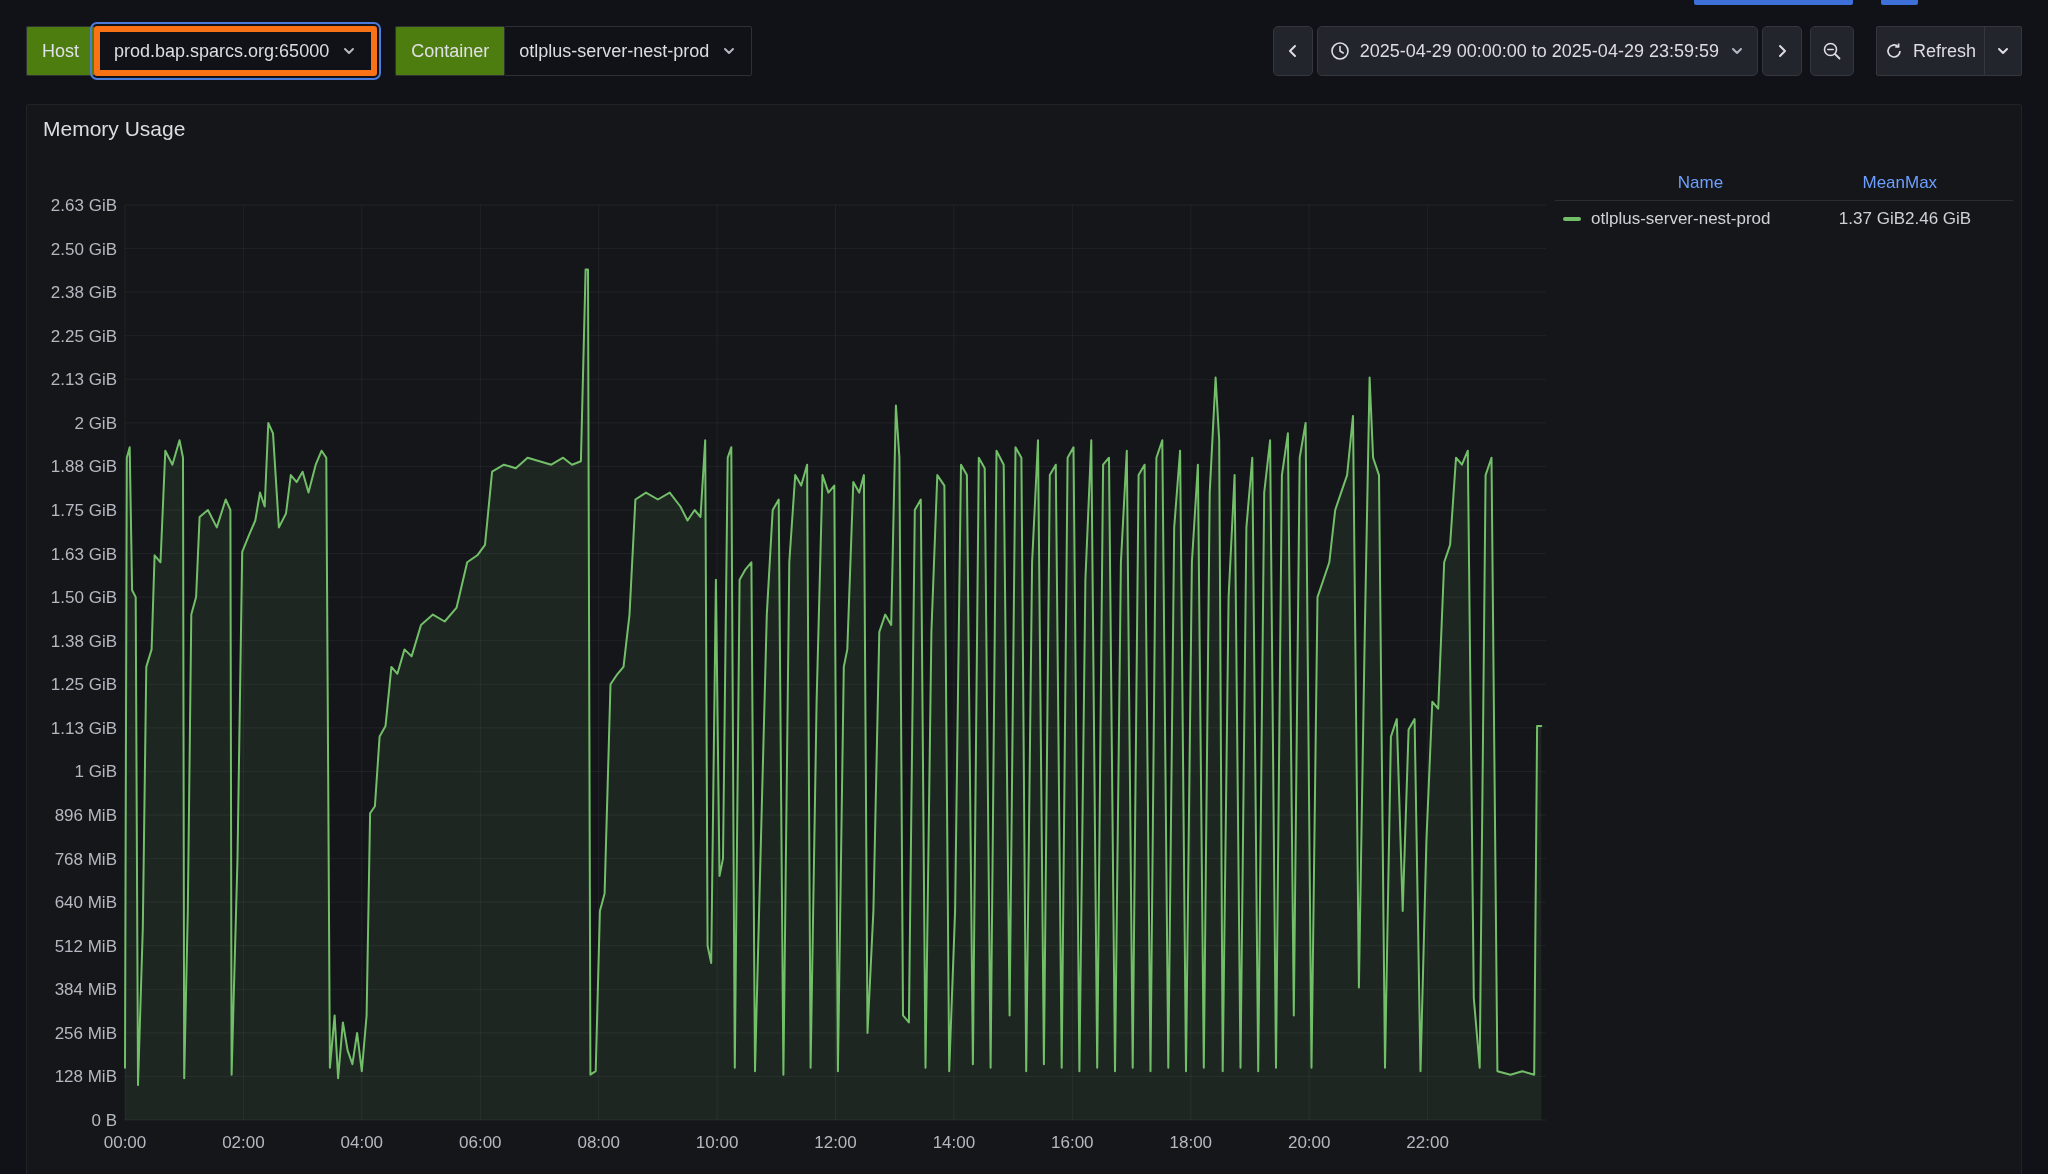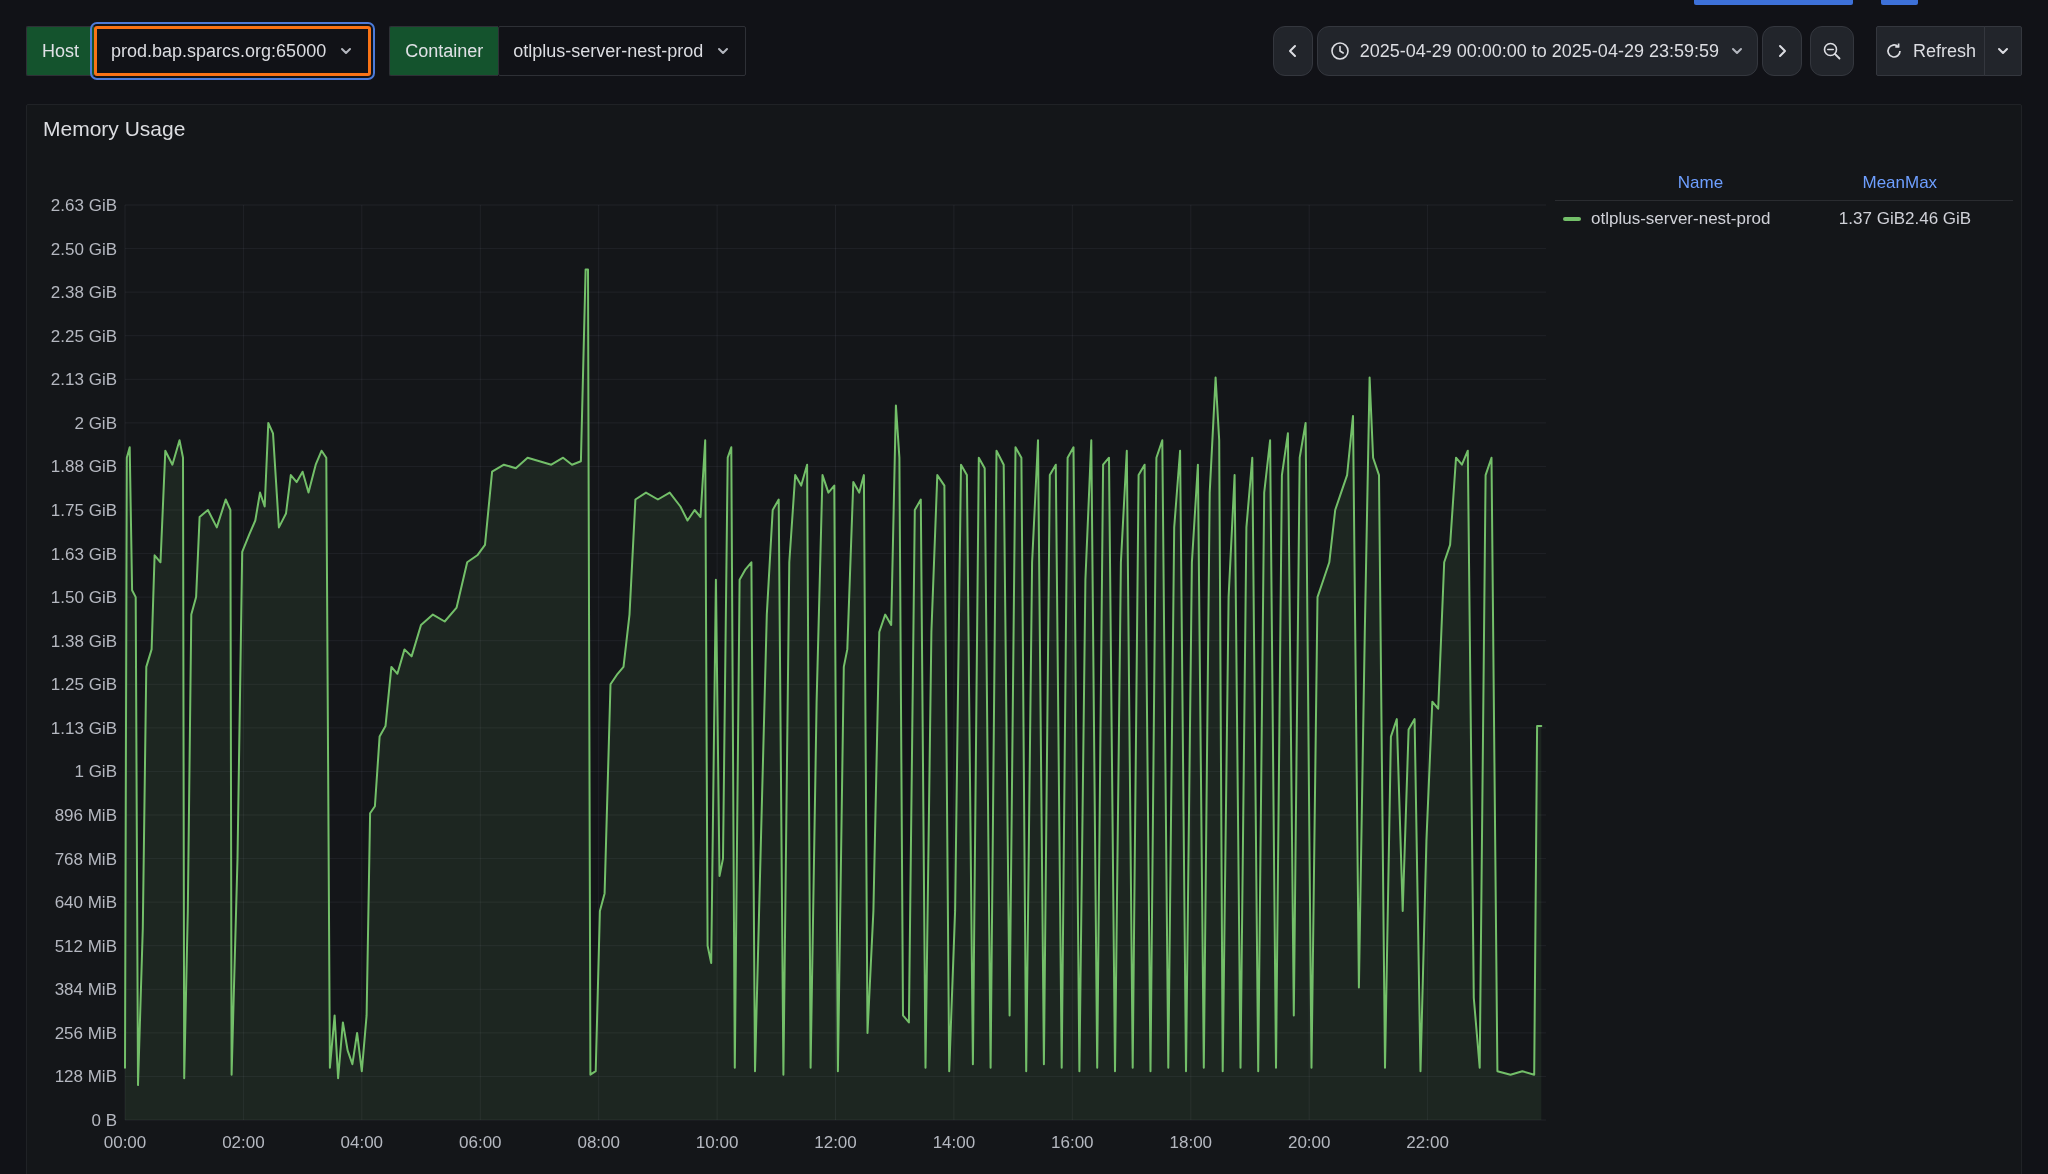--- a/index.html
+++ b/index.html
@@ -16,39 +16,39 @@
   .sliver-b { left: 1881px; width: 37px; }
 
   
   .toolbar {
     position: absolute; left: 26px; right: 26px; top: 26px; height: 50px;
     display: flex; align-items: stretch;
   }
   .var-group { display: flex; align-items: stretch; margin-right: 18px; }
   .var-label {
     display: flex; align-items: center; padding: 0 15px;
-    background: #14532d; border: 1px solid #2e3036; border-right: none;
+    background: #4d7c0f; border: 1px solid #2e3036; border-right: none;
     border-radius: 2px 0 0 2px; color: #e0e1e6; font-size: 18px; white-space: nowrap;
   }
   .var-select {
     display: flex; align-items: center; gap: 12px; padding: 0 14px;
     background: #111217; border: 1px solid #2e3036; border-radius: 2px;
     color: #dcdde2; font-size: 18px; cursor: pointer; white-space: nowrap;
   }
   .var-select.focused {
-    border: 3px solid #f97316;
+    border: 6px solid #f97316;
     outline: 2px solid #4d7bd9;
     outline-offset: 2px;
     border-radius: 3px;
     align-items: center;
   }
   .time-controls { margin-left: auto; display: flex; align-items: stretch; gap: 4px; }
   .tbtn {
     display: flex; align-items: center; justify-content: center; gap: 10px;
-    background: #22252b; border: 1px solid #34373e; border-radius: 12px;
+    background: #22252b; border: 1px solid #34373e; border-radius: 5px;
     color: #dcdde2; font-size: 18px; padding: 0 12px; cursor: pointer; white-space: nowrap;
   }
   .tbtn.narrow { padding: 0 11px; }
   .zoom-gap { margin-left: 4px; }
   .refresh-group { display: flex; margin-left: 18px; }
   .refresh-main { border-radius: 2px 0 0 2px; padding: 0 8px; }
   .refresh-caret { border-radius: 0 2px 2px 0; border-left: 1px solid #34373e; margin-left: -1px; padding: 0 10px; }
   .icon { display: inline-flex; align-items: center; justify-content: center; }
 
   

